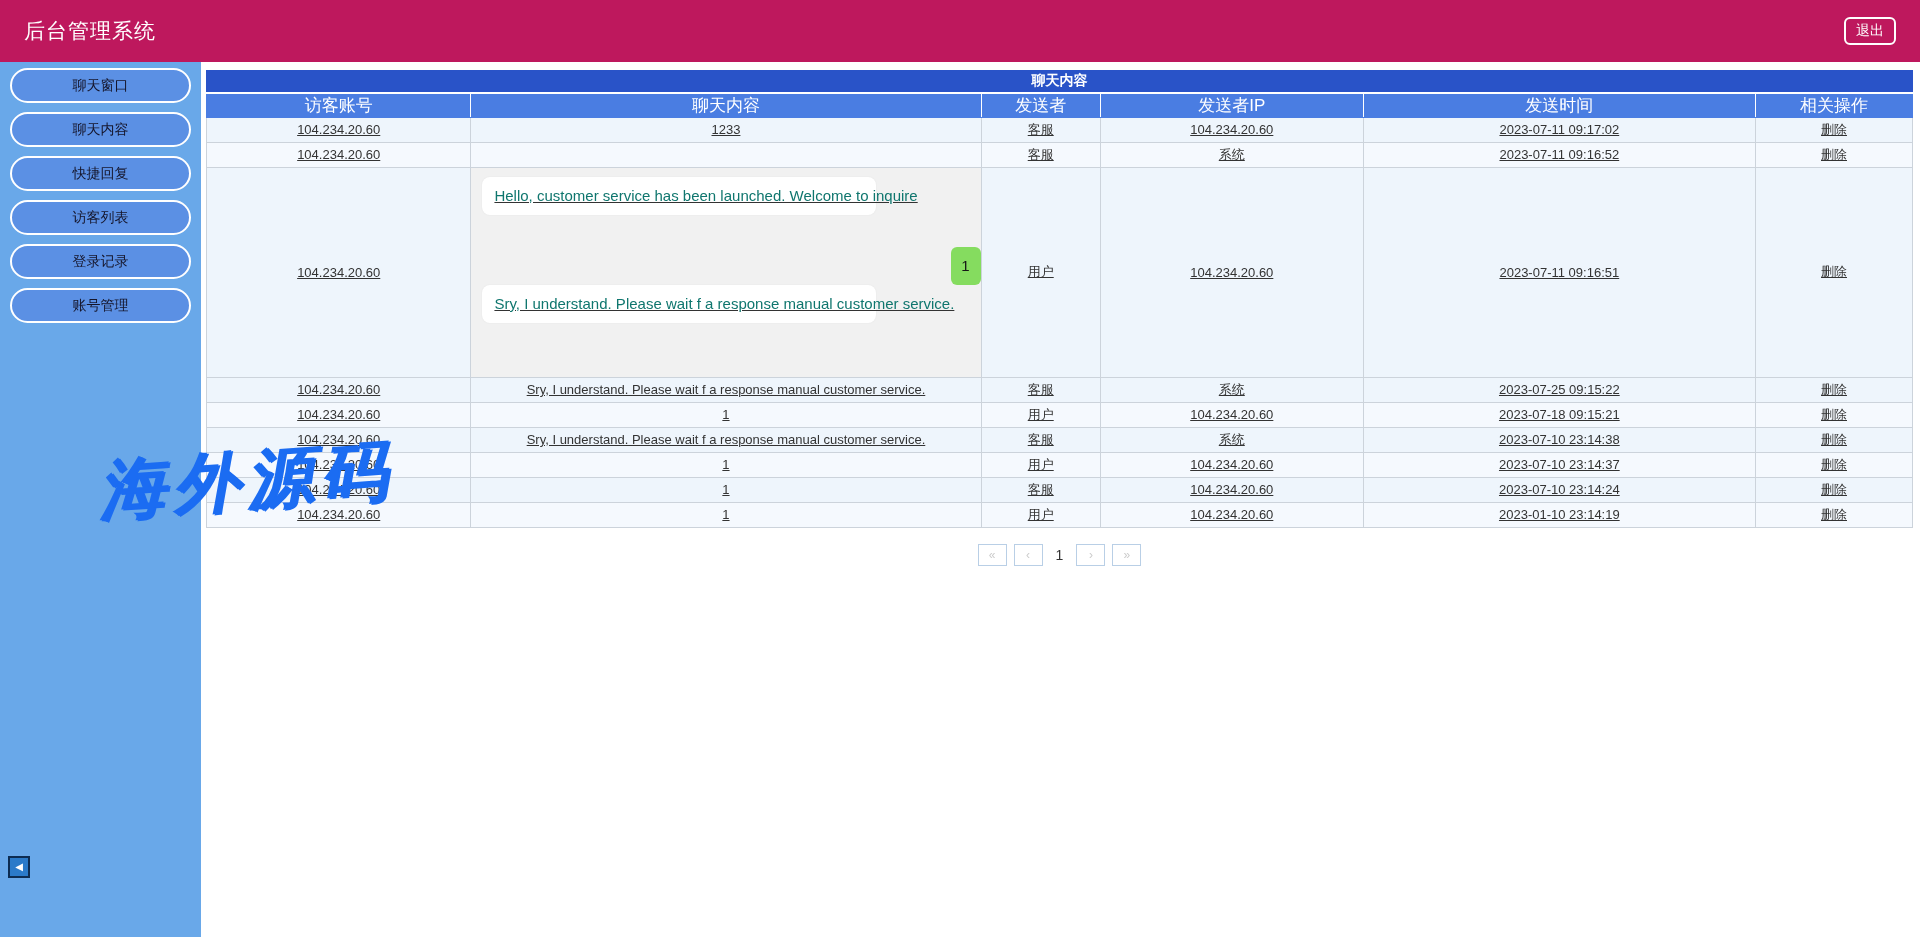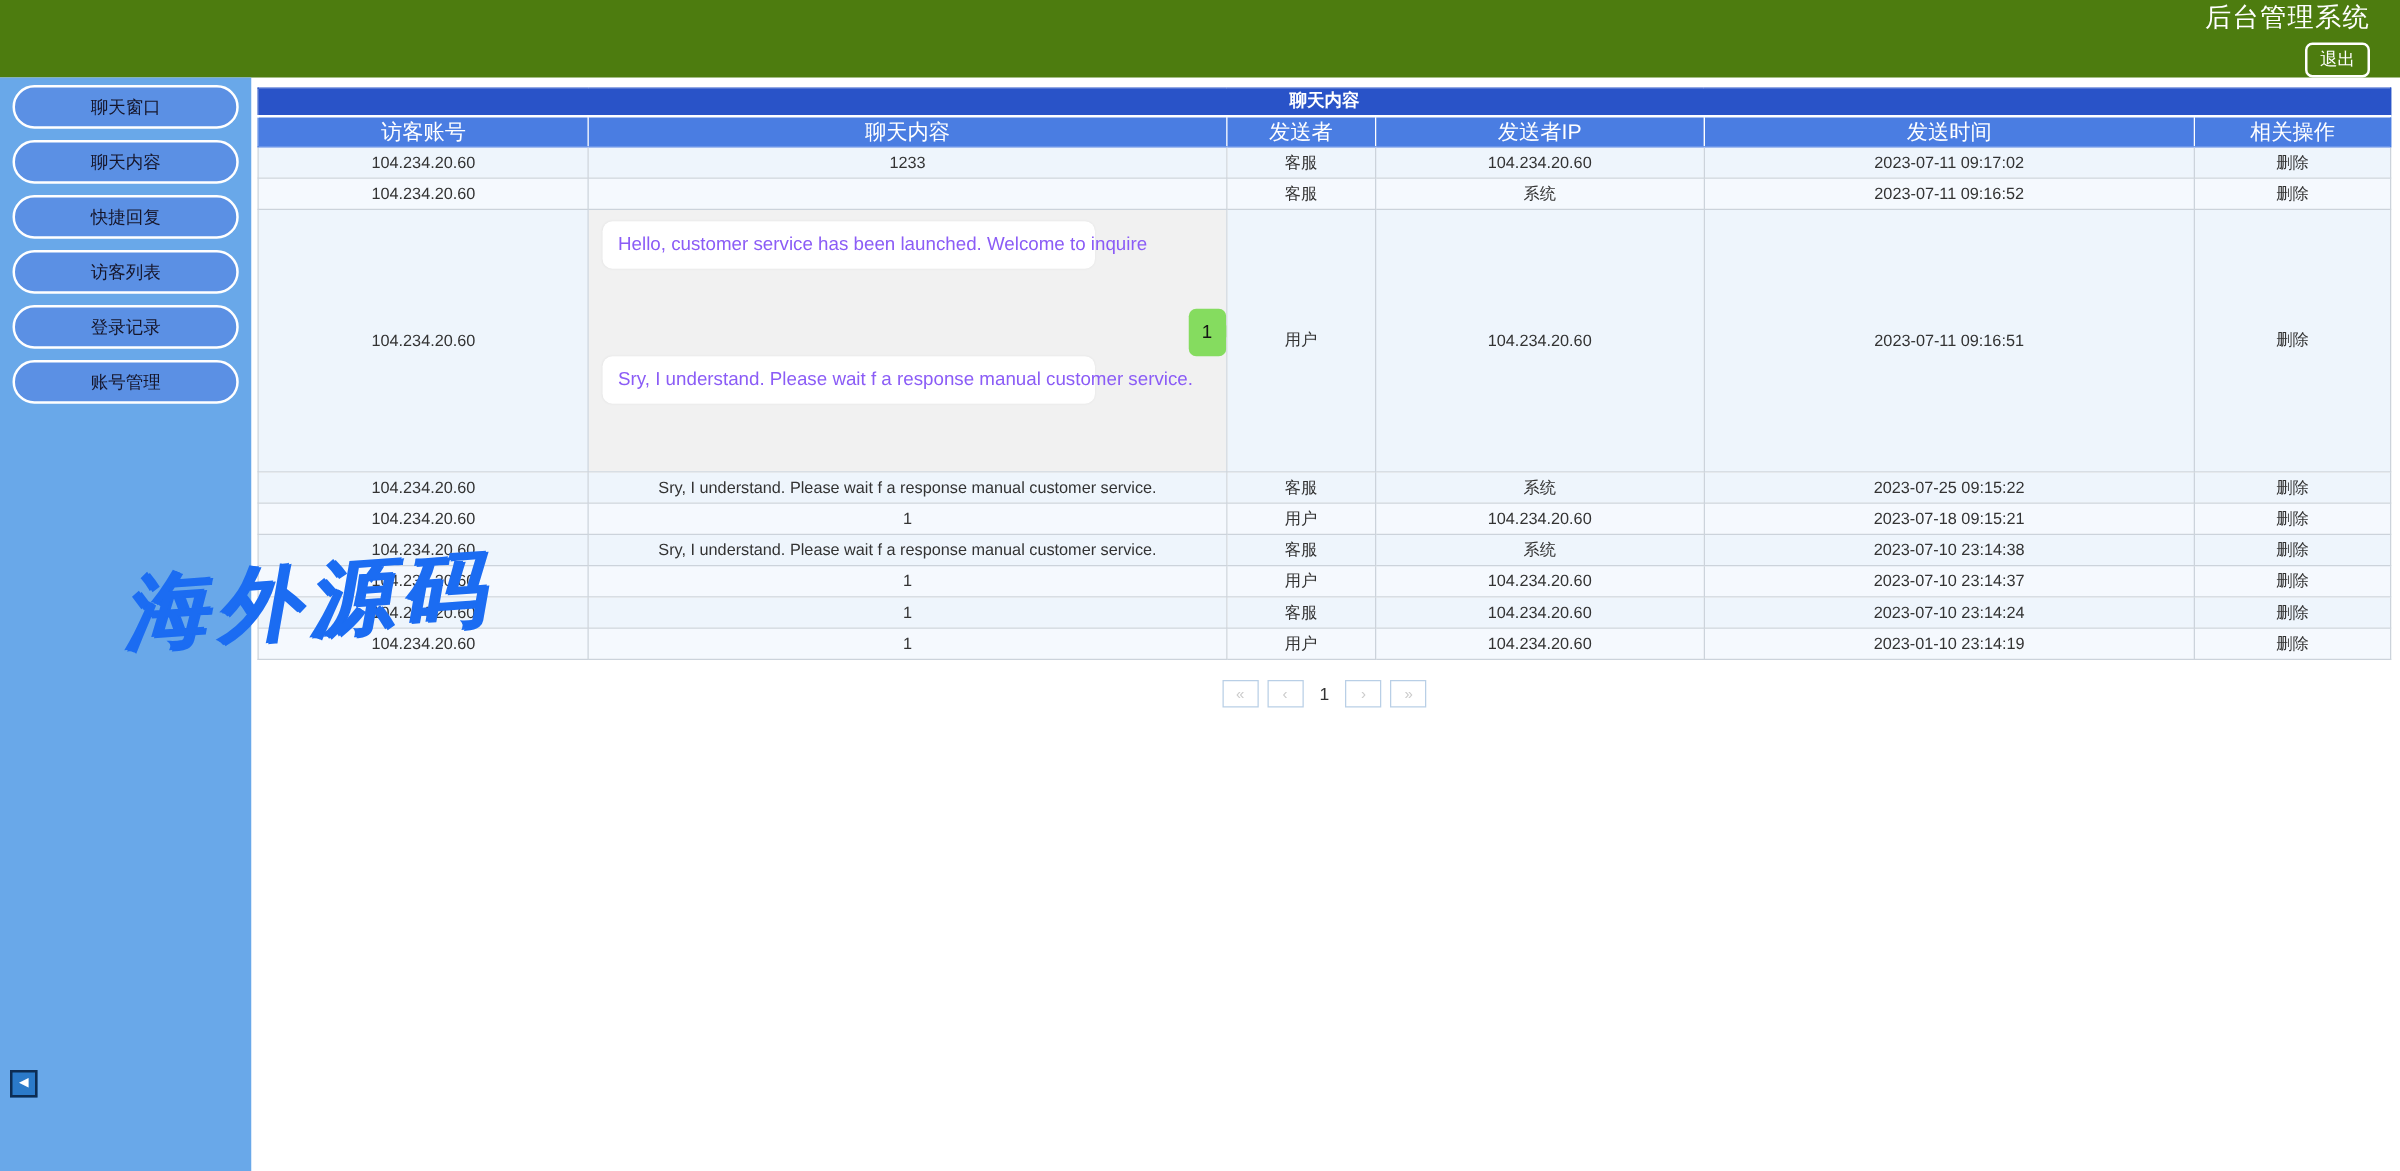--- a/index.html
+++ b/index.html
@@ -3,22 +3,22 @@
 <meta charset="utf-8">
 <style>
   * { box-sizing: border-box; margin: 0; padding: 0; }
   html,body { width:1920px; height:937px; overflow:hidden; }
   body {
     font-family: "Liberation Sans", "DejaVu Sans", sans-serif;
     background:#fff; position:relative;
   }
   
   .topbar {
-    height:62px; background:#4d7c0f; display:flex; align-items:flex-end;
-    justify-content:space-between; padding:0 24px;flex-direction:column;
+    height:62px; background:#be185d; display:flex; align-items:center;
+    justify-content:space-between; padding:0 24px;
   }
   .topbar-title { color:#fff; font-size:21px; letter-spacing:1px; }
   .logout-btn {
     color:#fff; background:transparent; border:2px solid #fff; border-radius:6px;
     padding:3px 10px; font-size:14px; cursor:pointer;
     font-family:inherit;
   }
   
   .layout { display:flex; height:875px; }
   .sidebar { width:201px; background:#69a8e9; flex-shrink:0; position:relative; padding-top:6px; }
@@ -41,30 +41,30 @@
     background:#2953c8; color:#fff; font-size:14px; font-weight:bold;
     height:22px; border:1px solid #2953c8; border-bottom:2px solid #fff;
   }
   table.data-table .head-row th {
     background:#4a7de2; color:#fff; font-size:17px; font-weight:normal;
     height:24px; border:1px solid #4a7de2; border-right:1px solid #fff;
   }
   table.data-table .head-row th:last-child { border-right:1px solid #4a7de2; }
   table.data-table td {
     border:1px solid #ccd3db; height:25px; text-align:center; padding:0 4px;
-    background:#eef5fc; overflow:hidden; white-space:nowrap;
+    background:#eef5fc; overflow:hidden; white-space:nowrap;text-decoration:underline;
   }
   table.data-table tr.alt td { background:#f5f9fe; }
   td.action-cell { cursor:pointer; }
   
   tr.chat-row td { height:210px; }
   td.chat-cell { background:#f1f1f1 !important; padding:0; position:relative; vertical-align:top; white-space:normal; }
   .bubble {
     background:#fff; border-radius:8px; padding:9px 12px; width:394px;
-    margin-left:7px; font-size:15px; line-height:20px; color:#8b5cf6;
+    margin-left:7px; font-size:15px; line-height:20px; color:#0f766e;
     text-align:justify; box-shadow:0 0 2px rgba(0,0,0,0.06);
   }
   .bubble.first { margin-top:9px; }
   .bubble.second { margin-top:70px; }
   .chat-badge {
     position:absolute; right:0; top:79px; width:30px; height:38px;
     background:#85dc5f; border-radius:6px; z-index:2;
     display:flex; align-items:center; justify-content:center;
     font-size:15px; color:#161616;
   }

